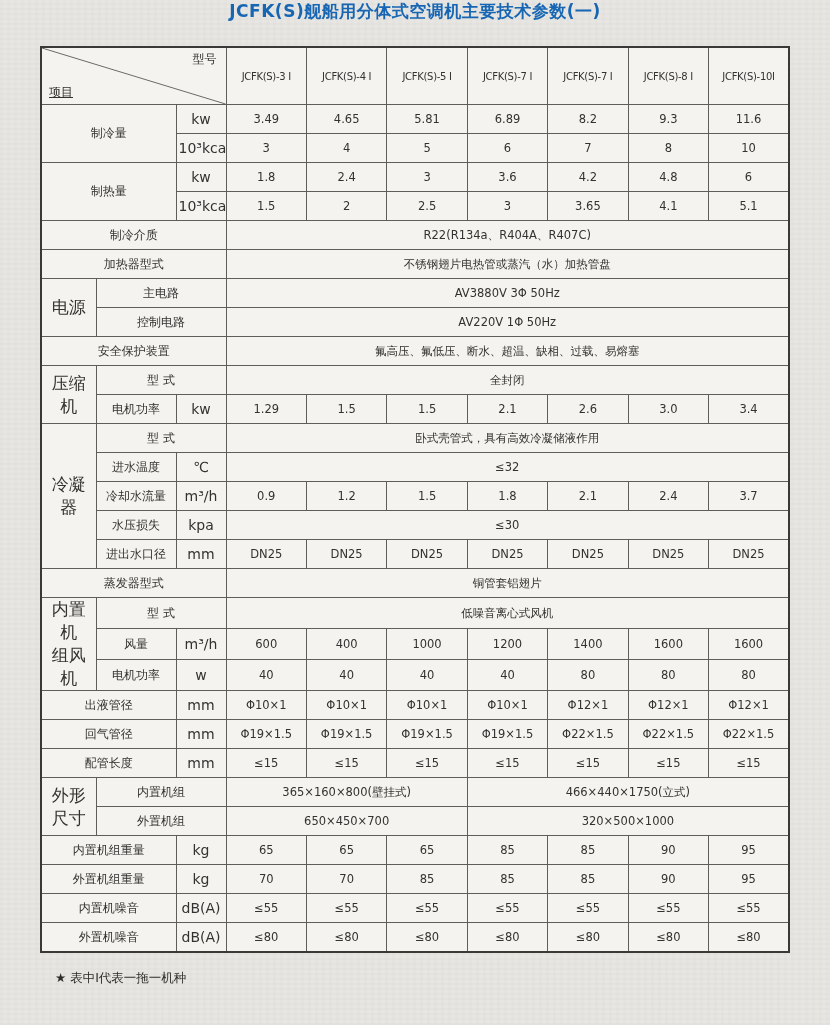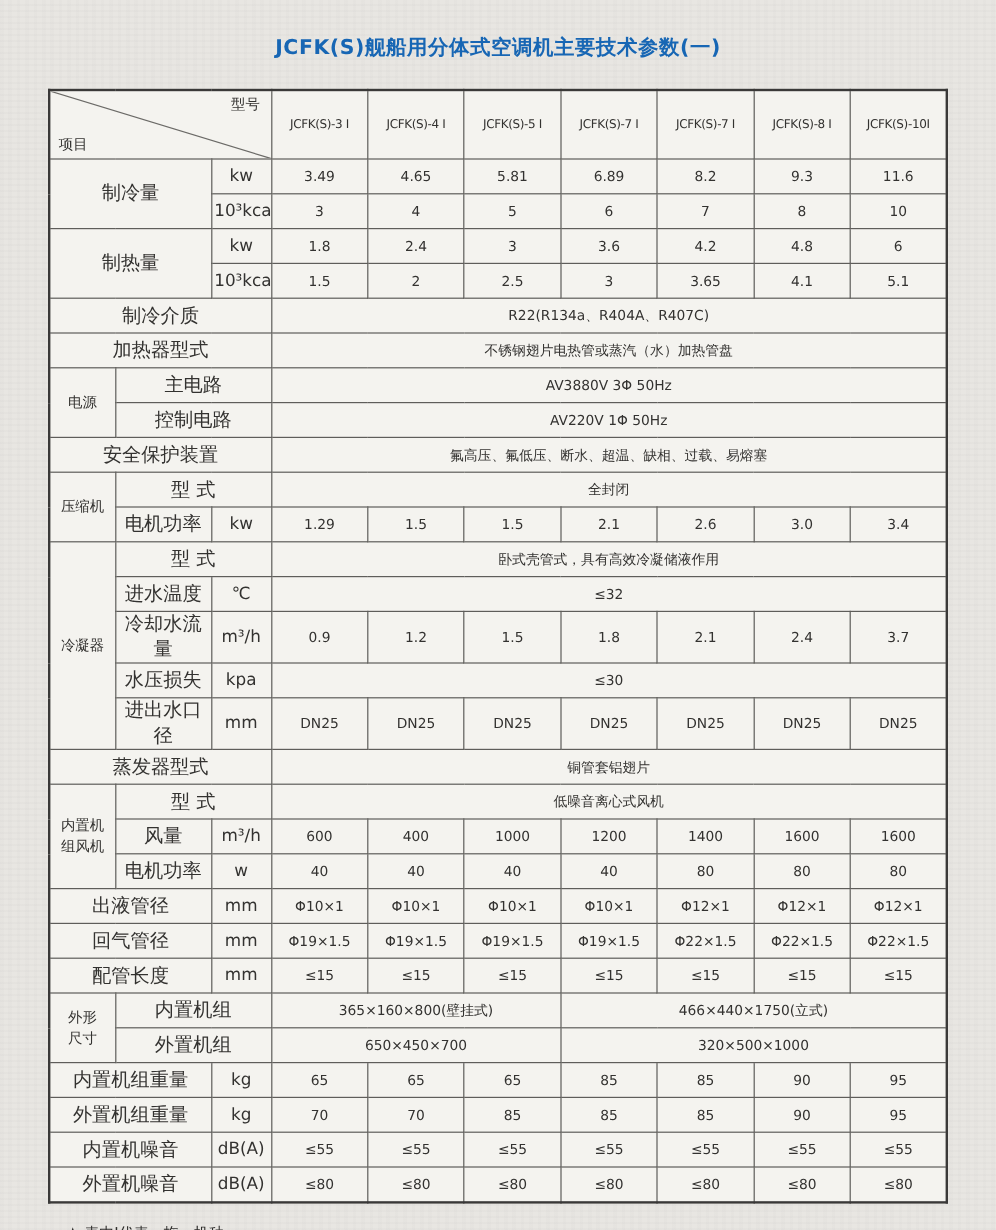--- a/index.html
+++ b/index.html
@@ -6,46 +6,46 @@
   body{
     width:830px;height:1025px;overflow:hidden;
     background:
       repeating-linear-gradient(0deg, rgba(0,0,0,0.015) 0 2px, rgba(255,255,255,0.01) 2px 5px),
       repeating-linear-gradient(90deg, rgba(0,0,0,0.012) 0 3px, rgba(255,255,255,0.015) 3px 7px),
       #e8e6e2;
     font-family:"DejaVu Sans","Liberation Sans",sans-serif;
     color:#2f2e2c;
   }
   .page-title{
-    margin:0;padding-top:28px;height:22px;
+    margin:0;height:22px;
     text-align:center;font-size:17px;font-weight:bold;
     color:#1766b4;letter-spacing:0.5px;
   }
   table.spec{
     border-collapse:collapse;table-layout:fixed;
     width:750px;margin:24px 0 0 40px;
     background:#f4f3ef;
     border:2px solid #3a3938;
   }
   .spec td,.spec th{
     border:1px solid #5e5d5a;
     height:28px;padding:0 2px;
     font-size:12px;font-weight:normal;
     text-align:center;vertical-align:middle;
     white-space:pre-line;overflow:hidden;
     color:#333230;
   }
   .spec th.model{font-size:10px;letter-spacing:-0.3px;padding:0 1px;}
-  .spec .grp{font-size:12px;}
+  .spec .grp{font-size:17px;}
   .spec .unit{font-size:14px;}
-  .spec .lbl{font-size:16px;}
+  .spec .lbl{font-size:12px;}
   .spec .val{font-size:11.5px;}
   .corner{position:relative;padding:0;}
   .corner svg{position:absolute;left:0;top:0;width:100%;height:100%;display:block;}
-  .corner .c-item{position:absolute;left:7px;bottom:3px;font-size:12px;}
+  .corner .c-item{position:absolute;left:7px;bottom:3px;font-size:12px;text-decoration:underline;}
   .corner .c-model{position:absolute;right:9px;top:3px;font-size:12px;}
   .notes{margin:14px 0 0 55px;font-size:12.5px;line-height:1.8;color:#2e2d2b;}
   .notes div{white-space:pre;}
 </style>
 </head>
 <body>
 
 <h1 class="page-title">JCFK(S)舰船用分体式空调机主要技术参数(一)</h1>
 
 <table class="spec">

